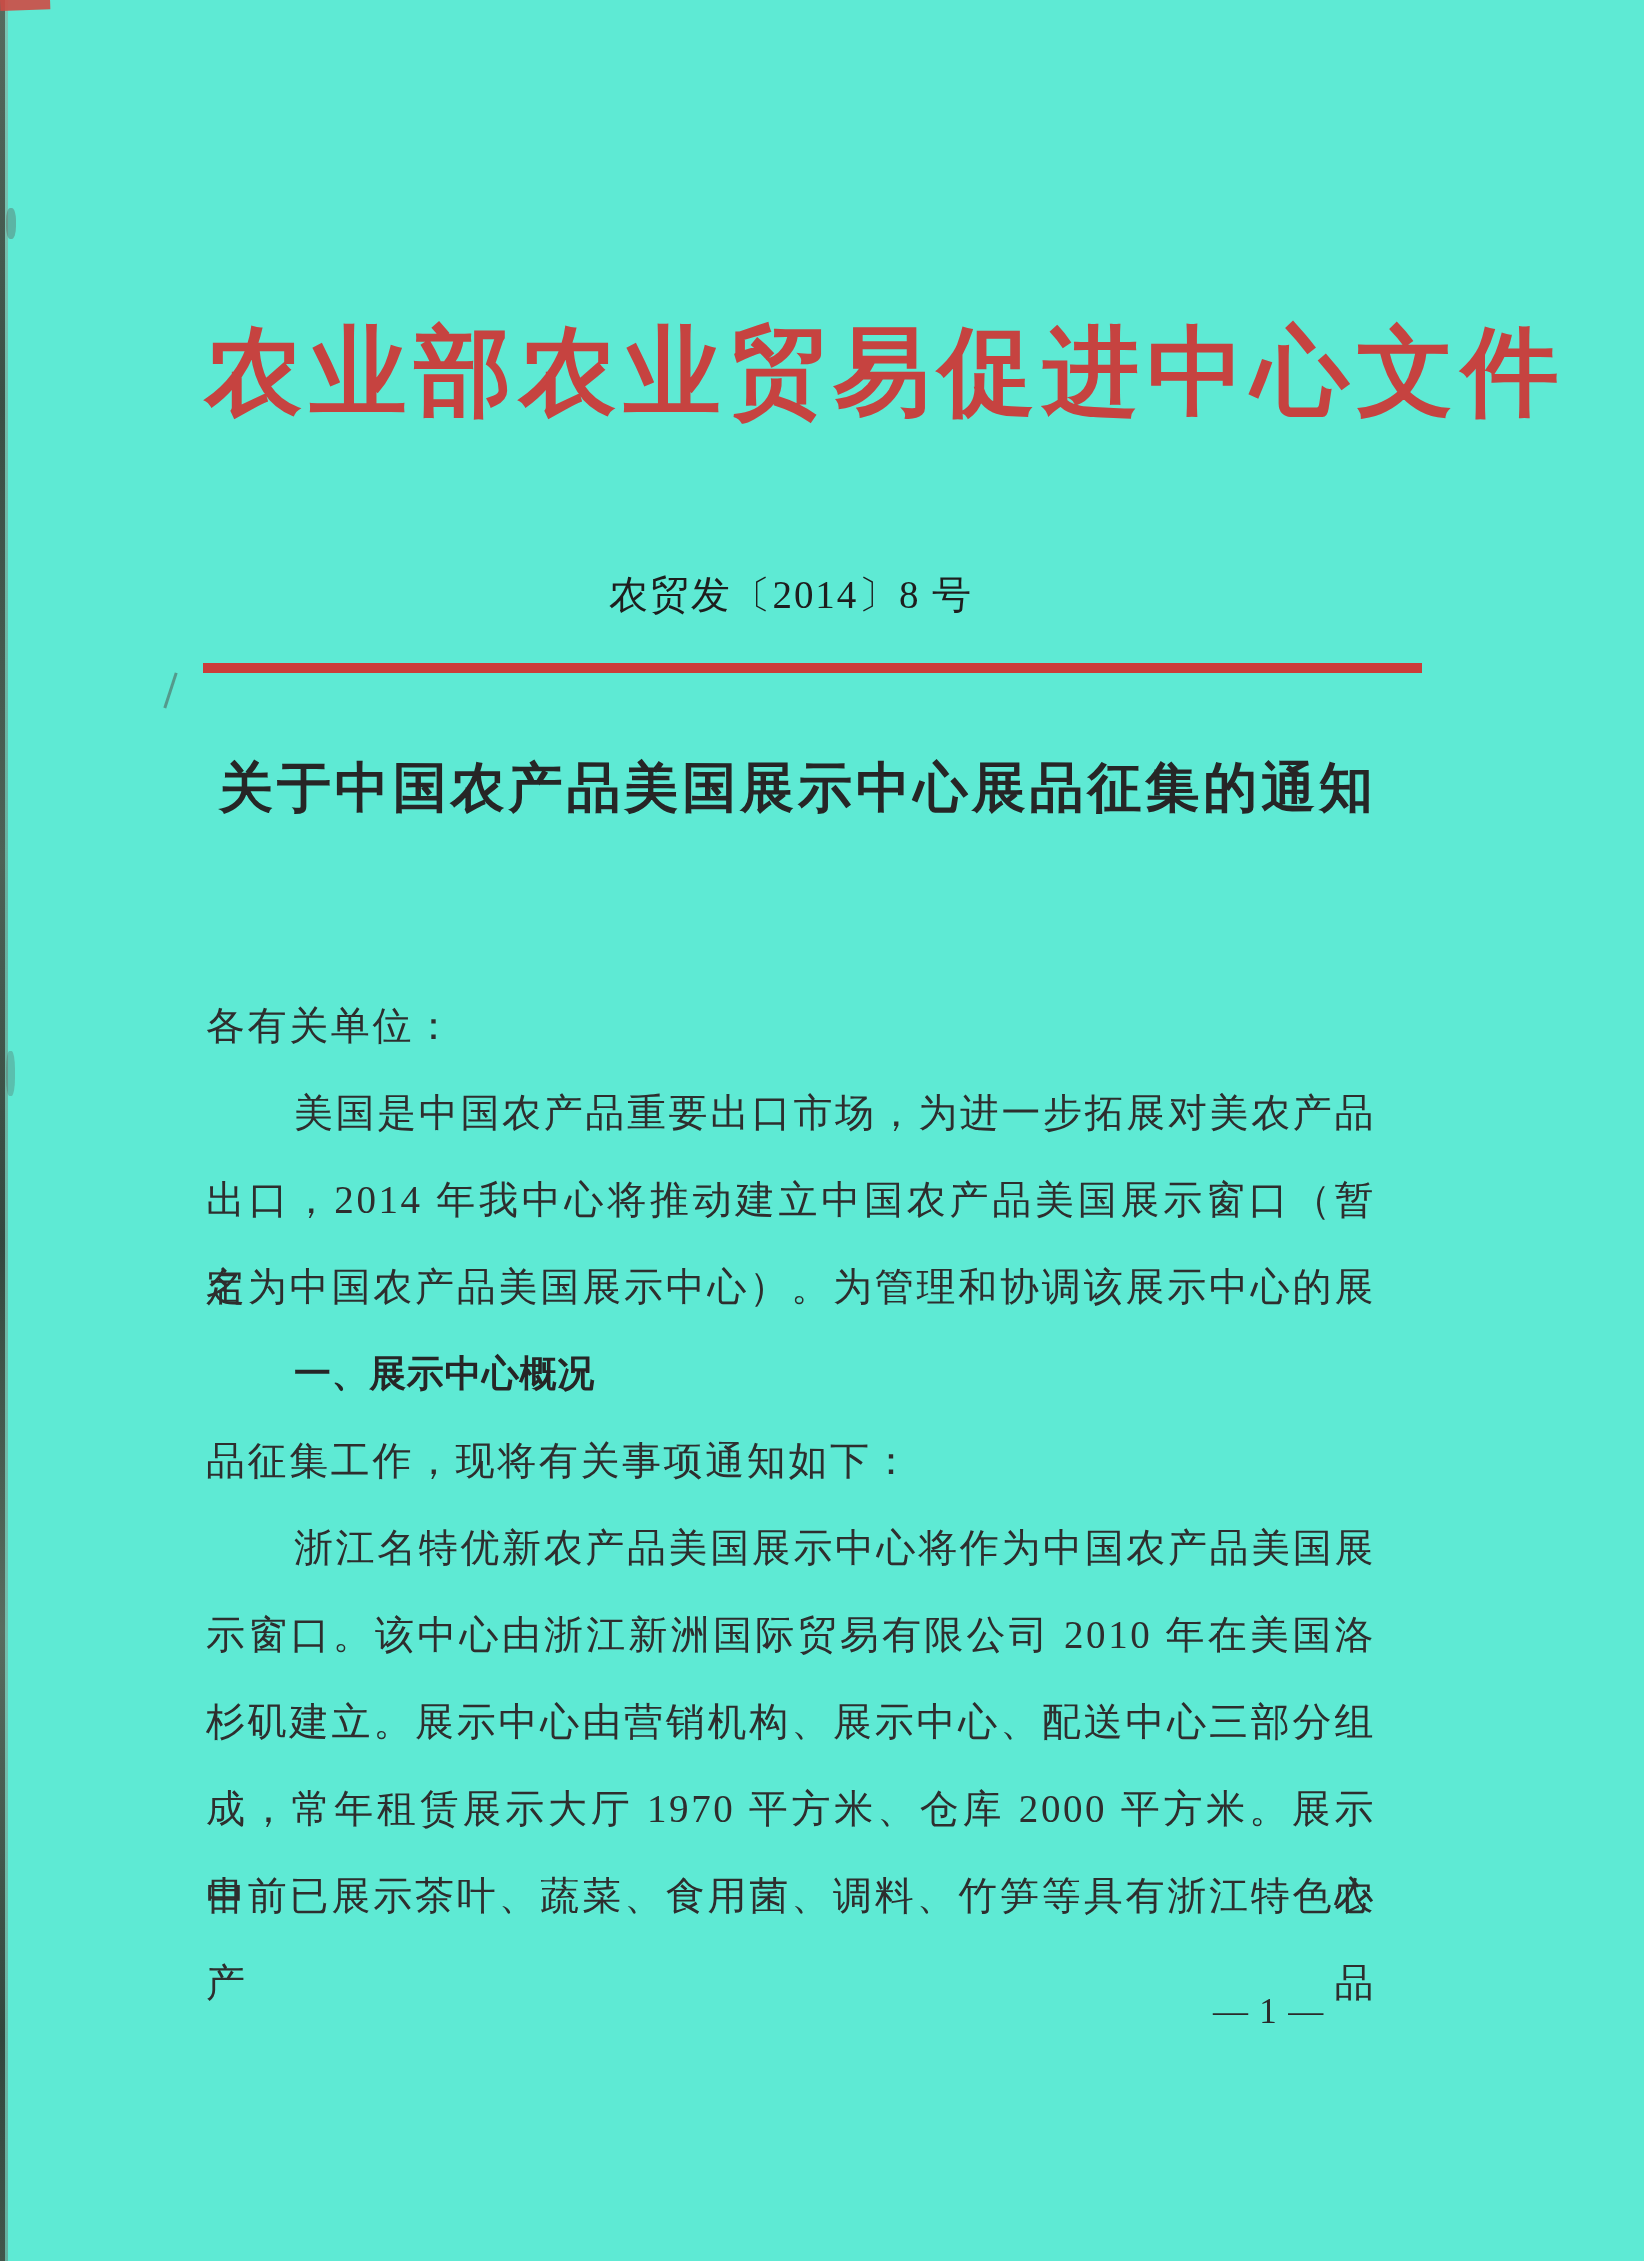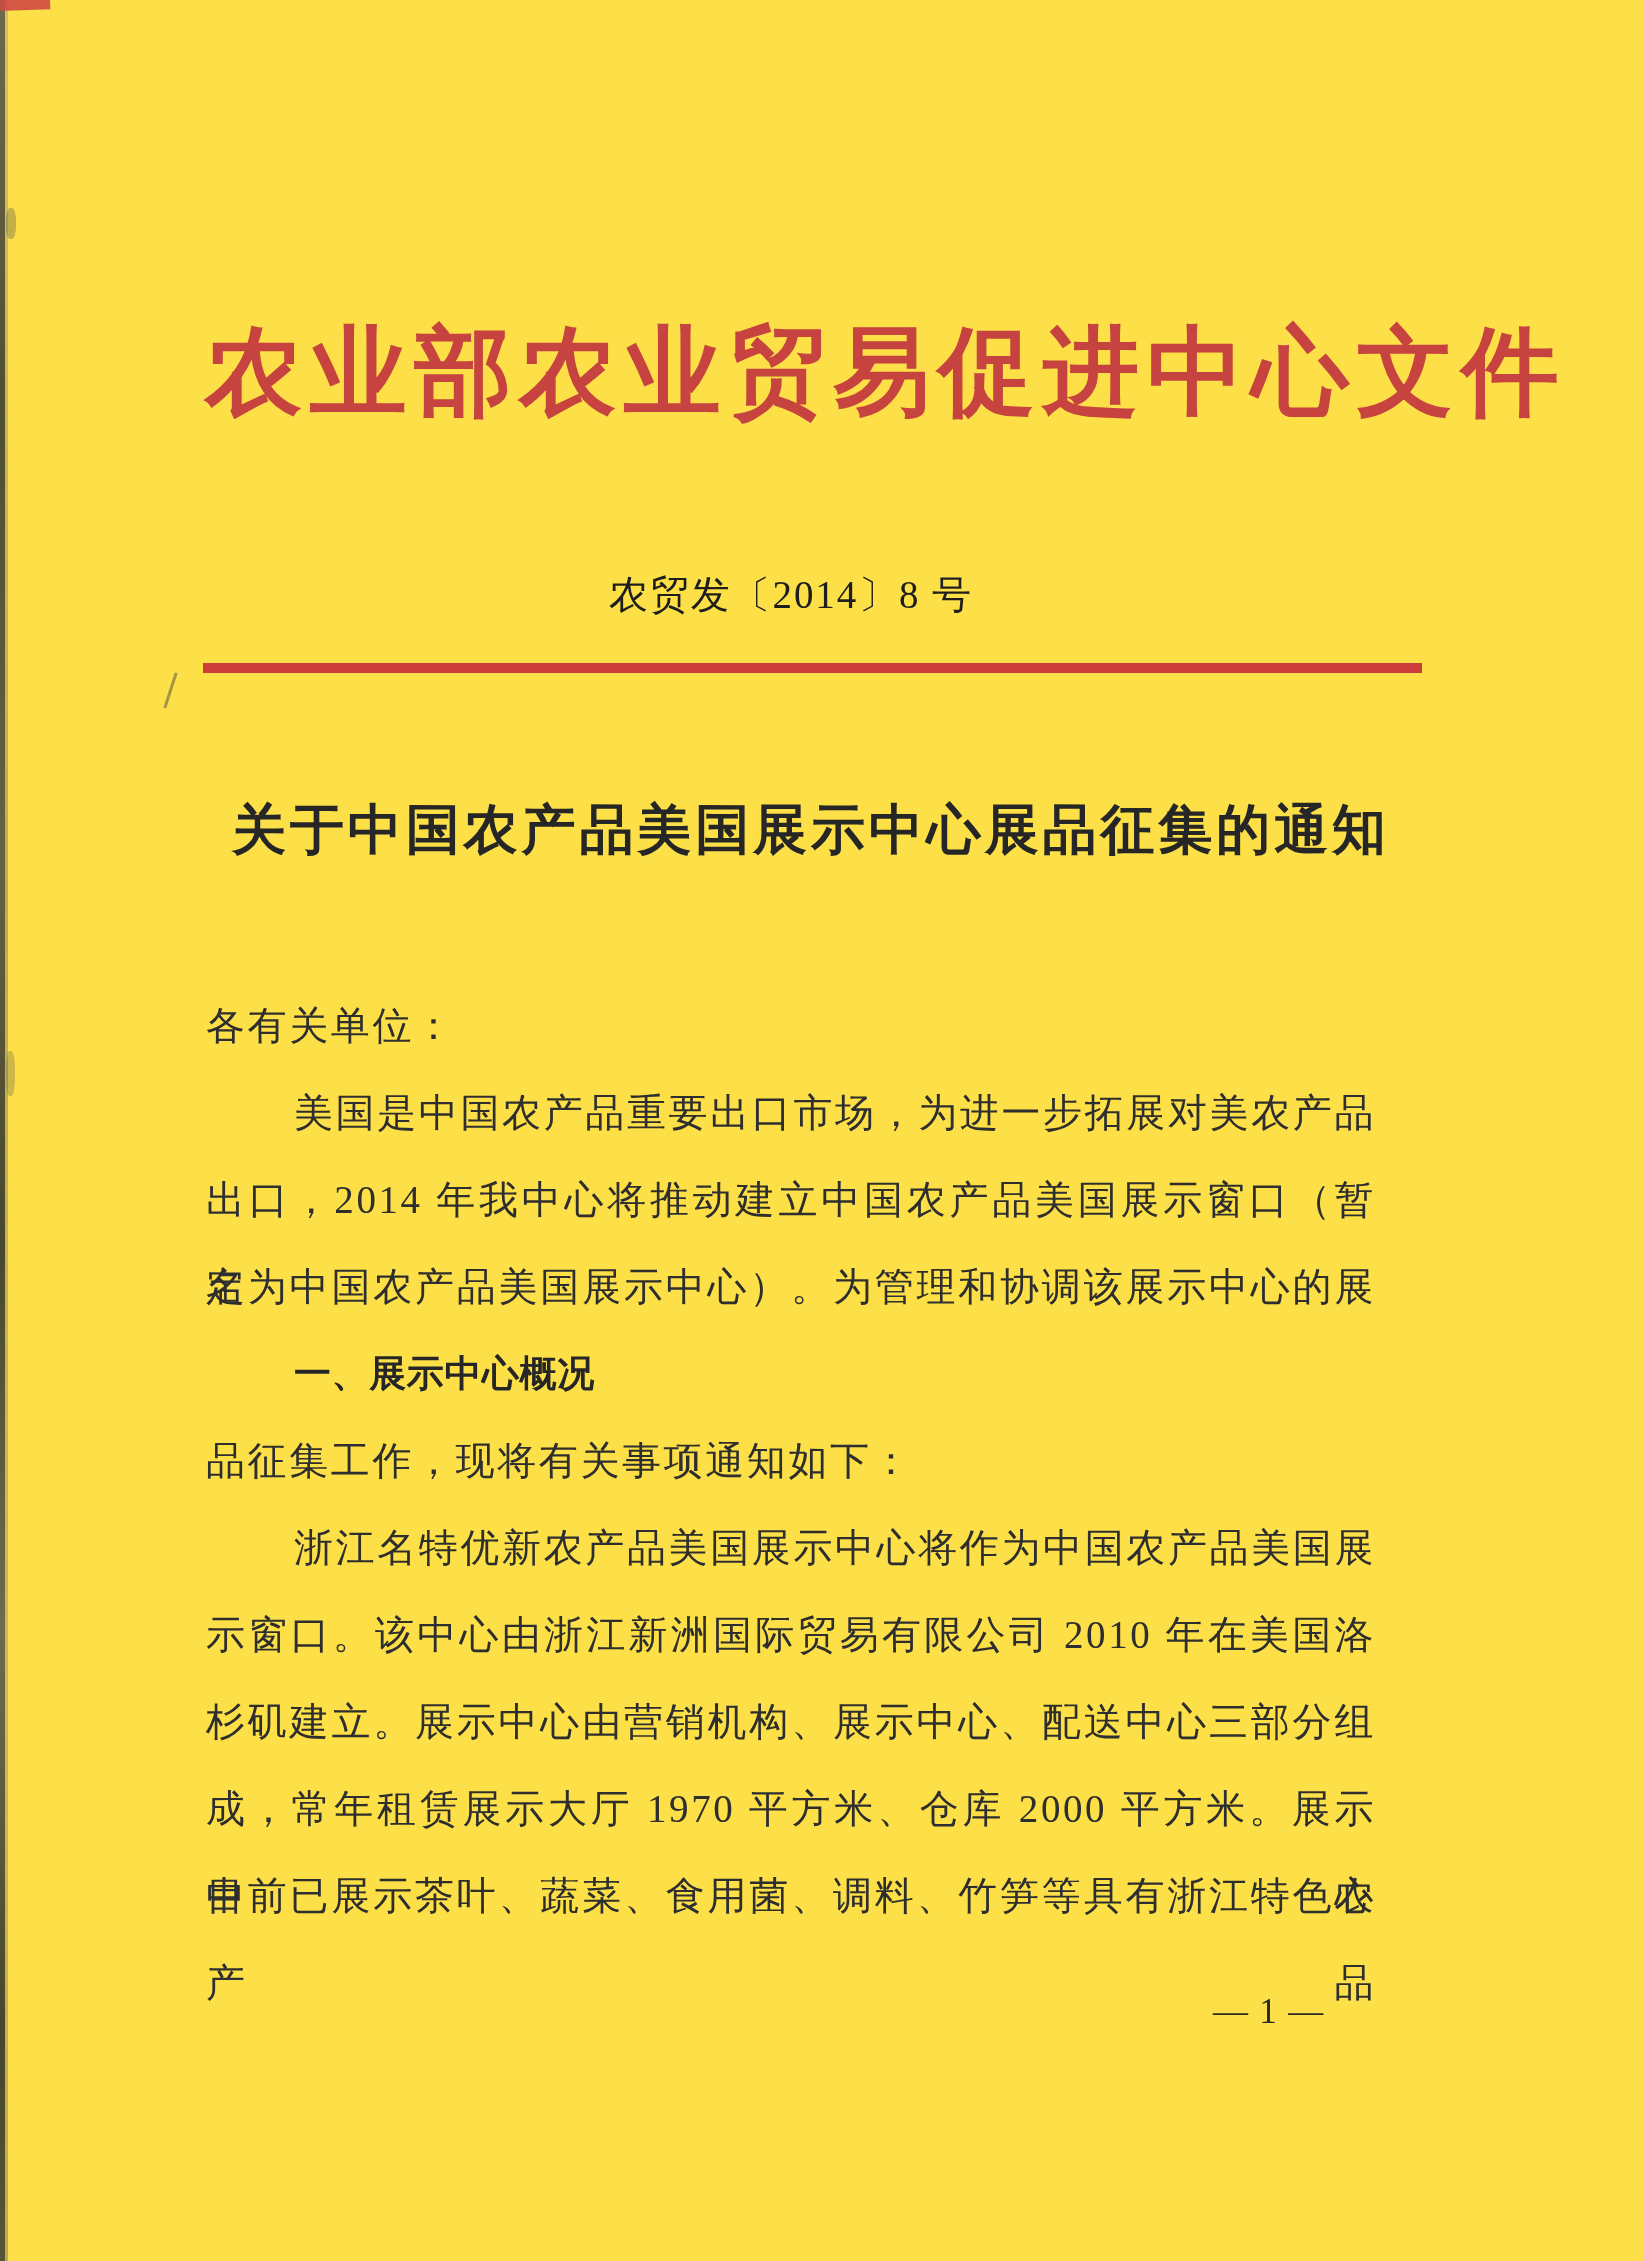--- a/index.html
+++ b/index.html
@@ -5,21 +5,21 @@
   html, body {
     margin: 0;
     padding: 0;
     background: #e8e8e6;
   }
   .page {
     position: relative;
     width: 1644px;
     height: 2261px;
     margin: 0 auto;
-    background: #fde047;
+    background: #5eead4;
     overflow: hidden;
     font-family: "Liberation Serif", "DejaVu Serif", serif;
     color: #2d2d2d;
   }
 
   
   .scan-edge {
     position: absolute;
     left: 0; top: 0;
     width: 4.5px; height: 100%;
@@ -95,30 +95,29 @@
 
   .red-rule {
     position: absolute;
     left: 203px; top: 663px;
     width: 1219px; height: 9.7px;
     background: #cb3d3a;
   }
 
   .doc-title {
     position: absolute;
-    left: 205px; top: 794px;
+    left: 205px; top: 752px;
     width: 1172px;
-    text-align: left;
+    text-align: right;
     font-size: 54px;
     line-height: 72px;
     font-weight: 700;
     letter-spacing: 3.9px;
     color: #262626;
     white-space: nowrap;
-    margin-left: 27px;
   }
 
   
   .body-block {
     position: absolute;
     left: 206px; top: 982px;
     width: 1170px;
     font-size: 39px;
     letter-spacing: 2.6px;
     color: #2e2e2e;

